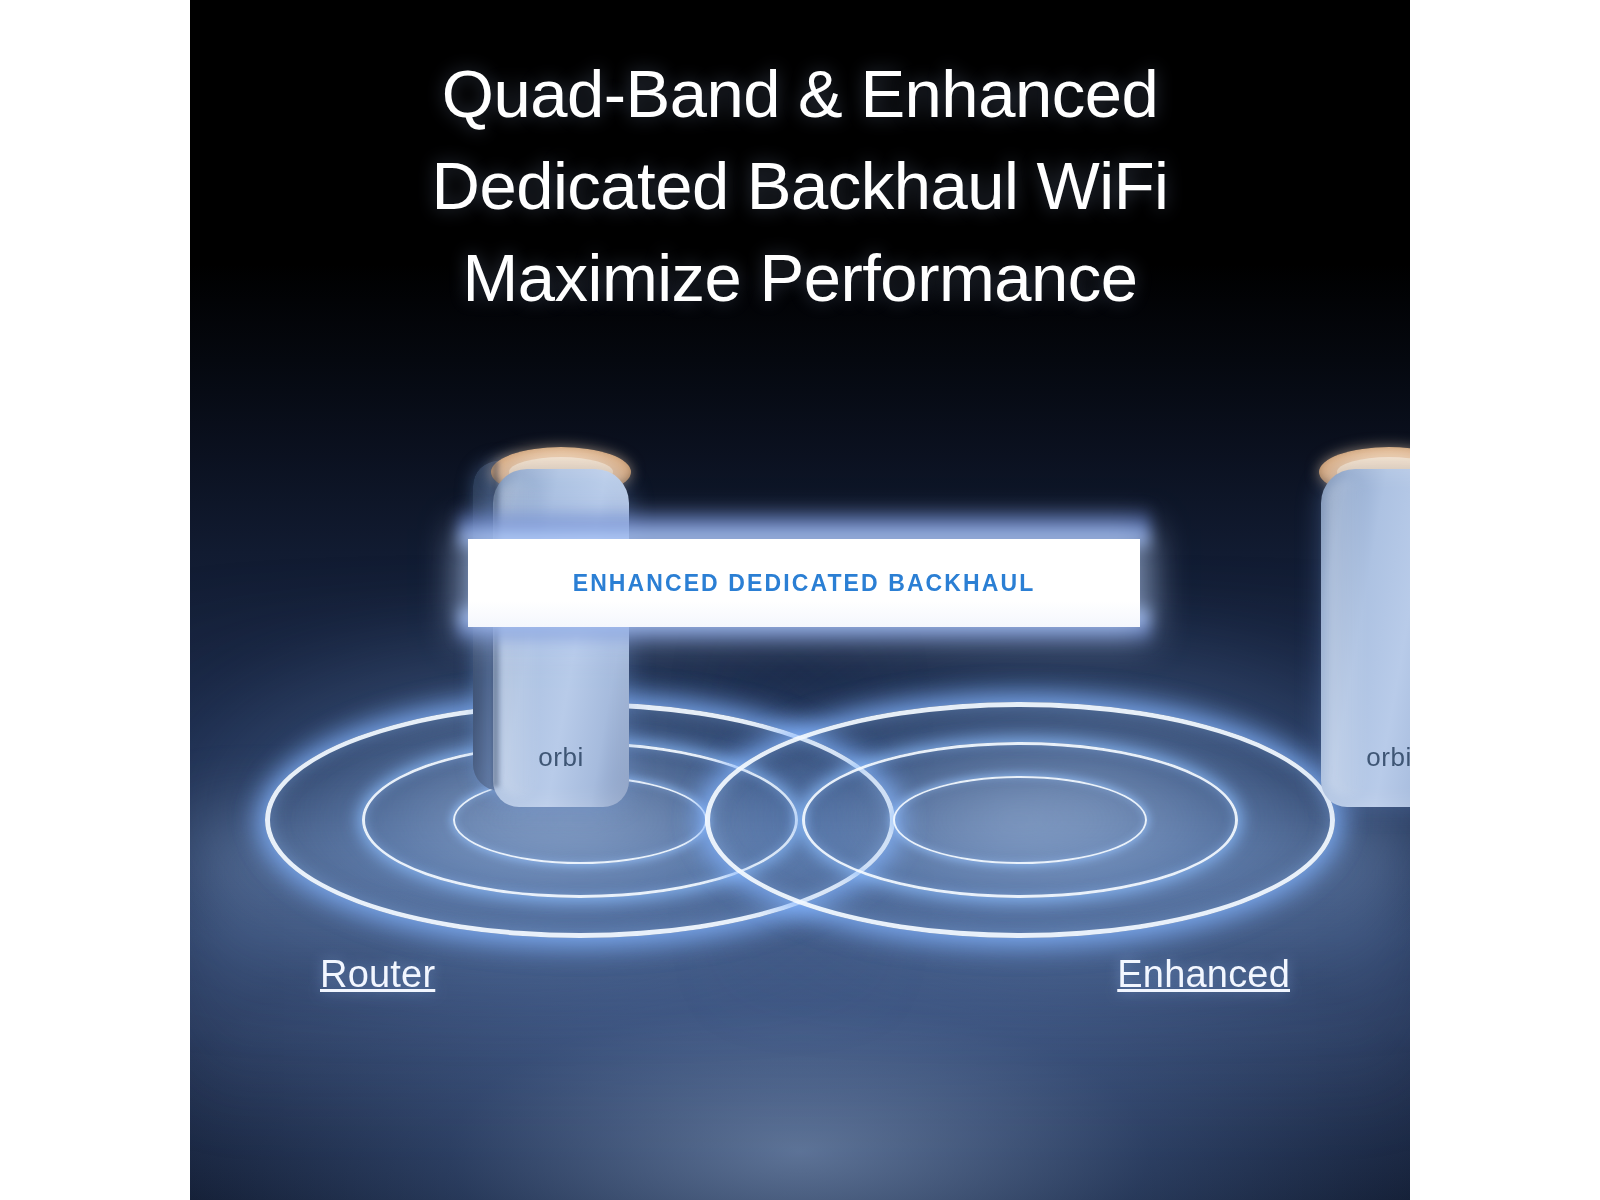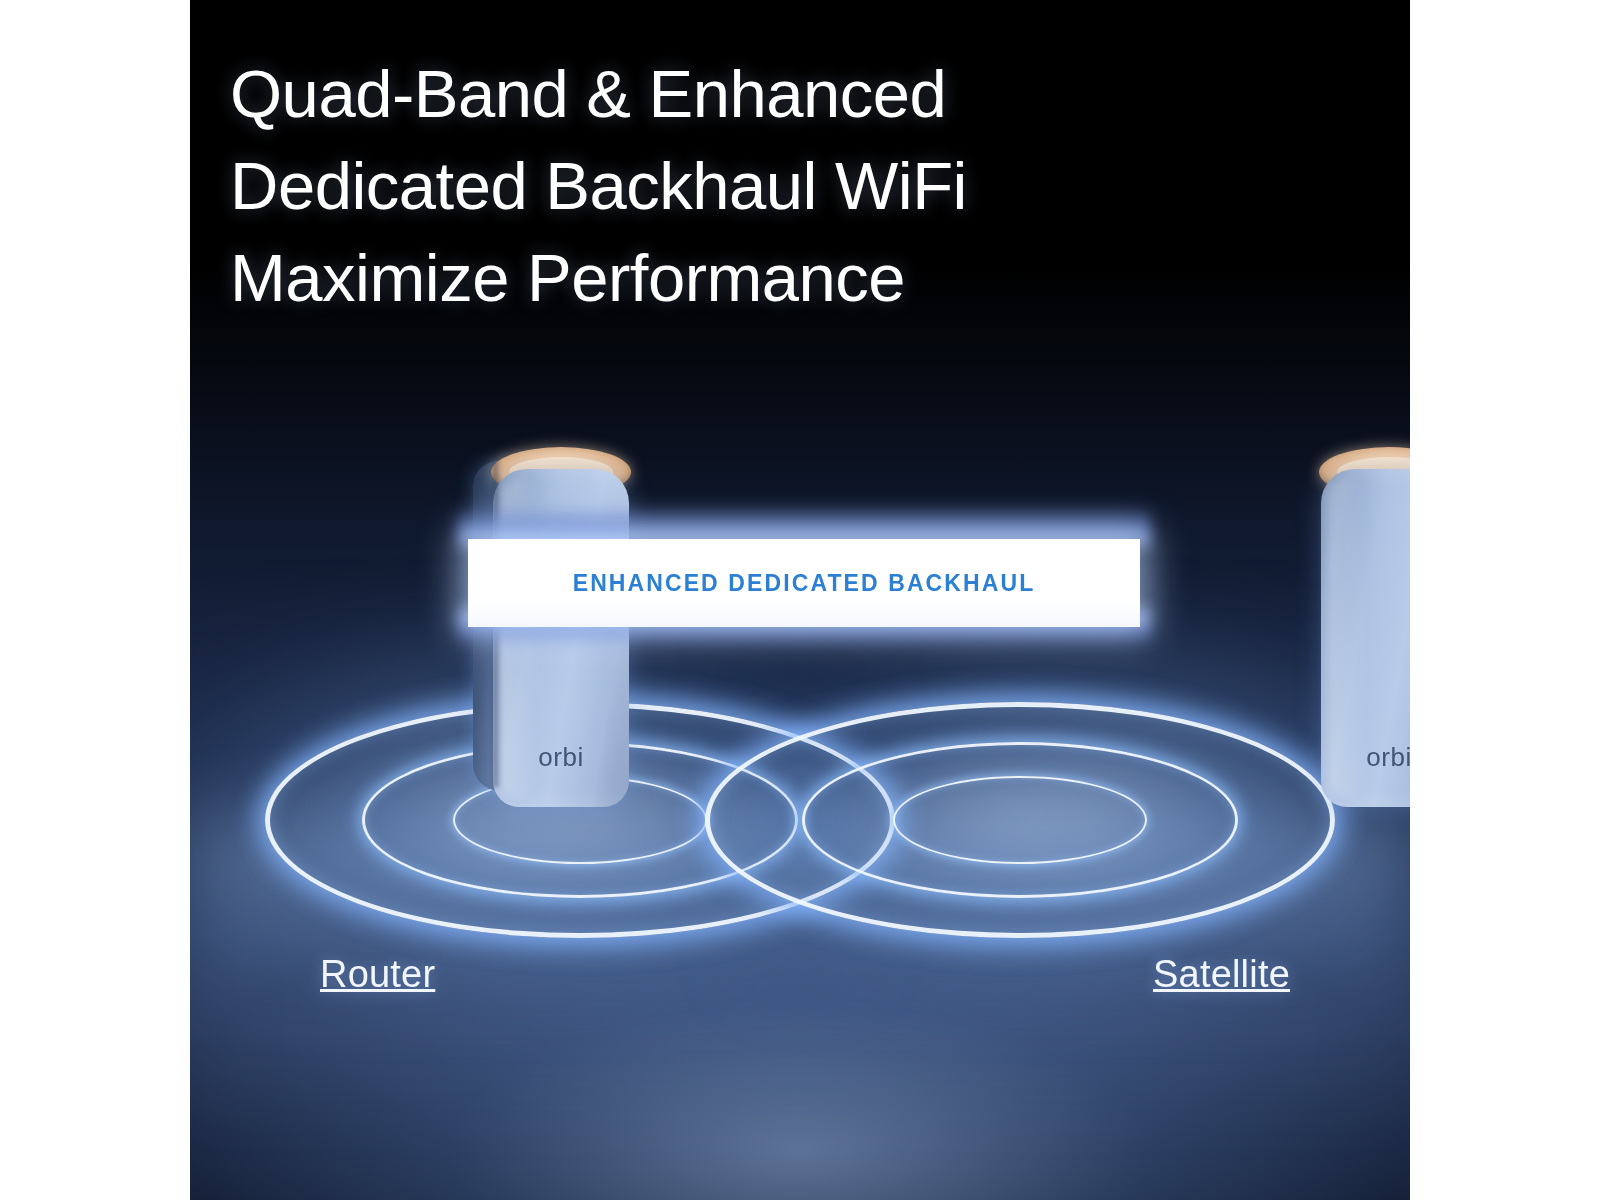--- a/index.html
+++ b/index.html
@@ -83,29 +83,28 @@
         rgba(30,48,86,0.0) 100%);
     filter: blur(34px);
   }
 
   
   #headline {
     position: absolute;
     left: 0;
     top: 48px;
     width: 1220px;
-    text-align: left;
+    text-align: center;
     color: #ffffff;
     font-size: 67px;
     line-height: 92px;
     font-weight: 400;
     letter-spacing: -0.5px;
     text-shadow: 0 0 18px rgba(180,205,255,0.30);
     white-space: pre-line;
-    padding-left: 40px;
   }
 
   
   .ring-group {
     position: absolute;
     width: 700px;
     height: 320px;
     pointer-events: none;
   }
   #rings-left  { left: 40px;  top: 660px; }
@@ -350,16 +349,16 @@
 
     <div id="banner">
       <div id="banner-glow"></div>
       <div id="banner-plate"></div>
       <div id="banner-text">
         <span class="line1">ENHANCED DEDICATED BACKHAUL</span>
       </div>
     </div>
 
     <div class="dev-label" id="label-router">Router</div>
-    <div class="dev-label" id="label-satellite">Satellite</div>
+    <div class="dev-label" id="label-satellite">Enhanced</div>
 
   </div>
 </div>
 
 </body></html>

